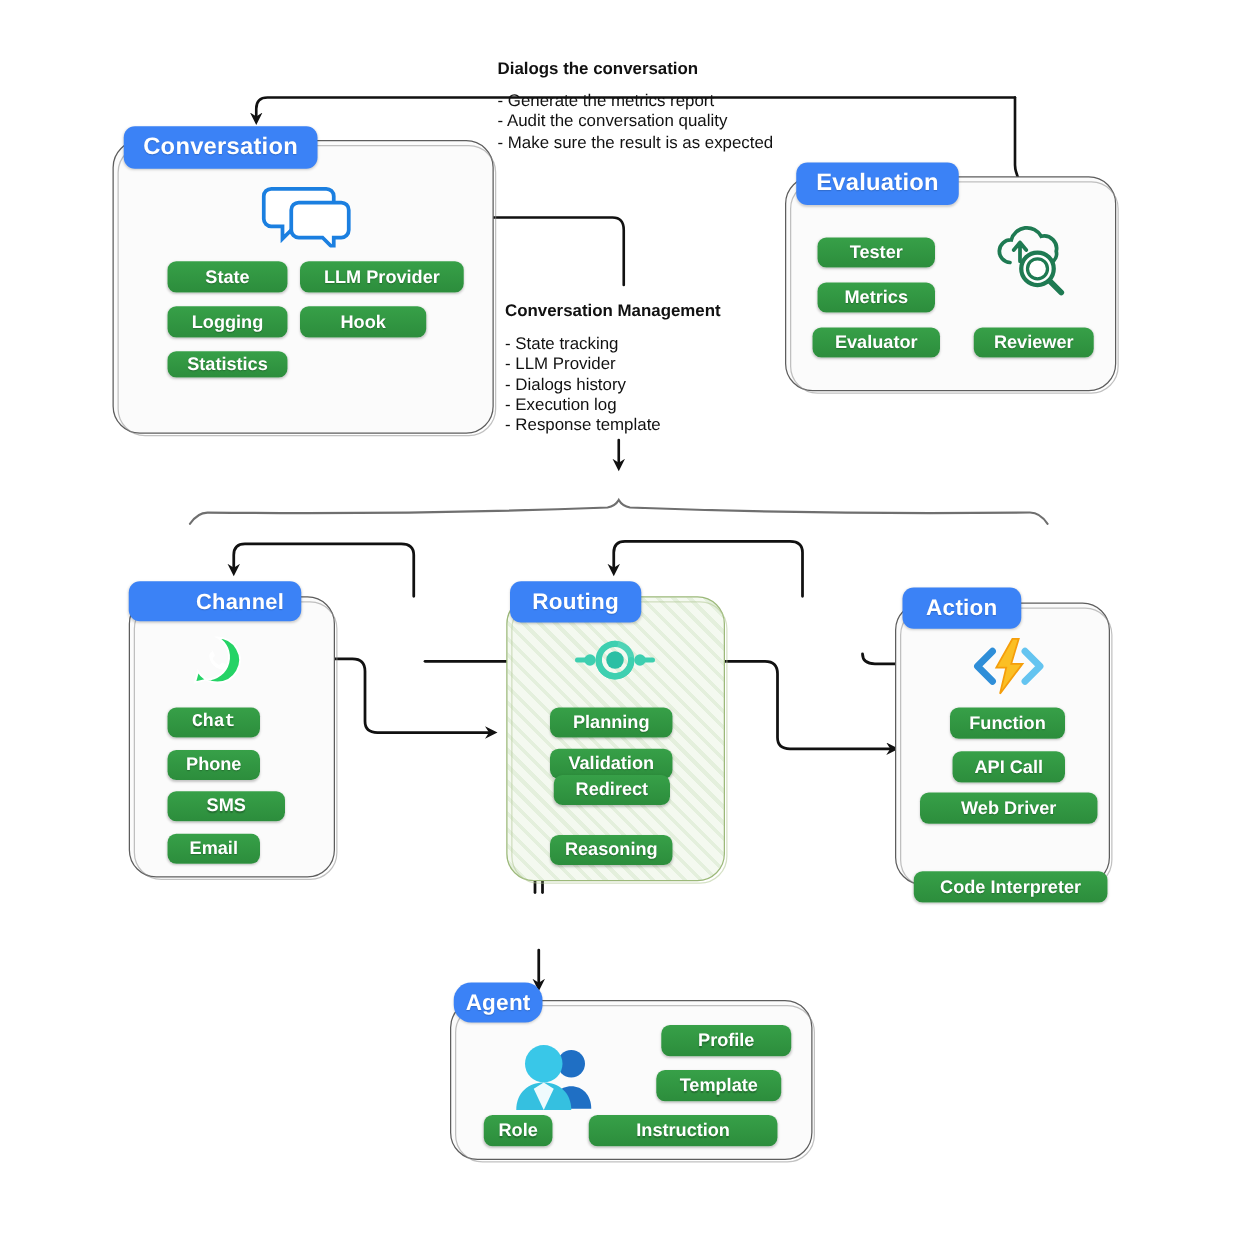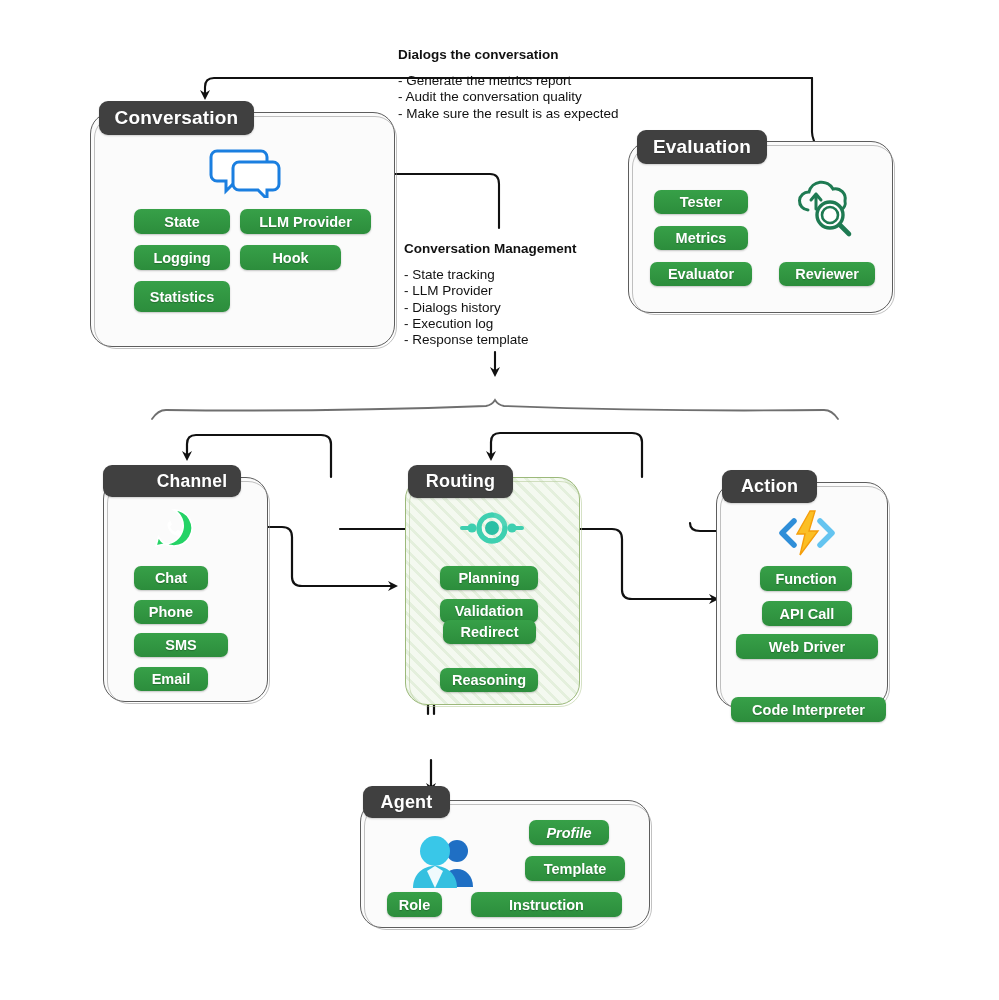--- a/index.html
+++ b/index.html
@@ -12,21 +12,21 @@
          border-radius:22px;box-sizing:border-box;}
   .panel::after{content:"";position:absolute;left:3px;top:3px;right:-3px;bottom:-3px;
          border:1.3px solid #8e8e8e;border-radius:22px;pointer-events:none;opacity:.55;}
   .panel.hatch{background:
       repeating-linear-gradient(45deg,rgba(120,175,90,.13) 0 3px,rgba(255,255,255,0) 3px 9px),
       #f4f9f0;
       border-color:#9cb97a;}
   .panel.hatch::after{border-color:#b3c996;}
 
   
-  .title{position:absolute;background:#404040;color:#ffffff;border-radius:9px;
+  .title{position:absolute;background:#3b82f6;color:#ffffff;border-radius:9px;
          font-weight:bold;letter-spacing:.2px;display:flex;align-items:center;
          justify-content:center;box-shadow:0 1px 2px rgba(0,0,0,.18);
          text-shadow:0 1px 1px rgba(0,0,0,.18);white-space:nowrap;}
 
   
   .pill{position:absolute;background:linear-gradient(#37a048,#2c8d3c);color:#fff;
         border-radius:7px;font-weight:bold;display:flex;align-items:center;
         justify-content:center;box-shadow:0 1px 2px rgba(0,0,0,.22);
         text-shadow:0 1px 1px rgba(0,0,0,.25);white-space:nowrap;font-size:14.5px;}
 
@@ -92,21 +92,21 @@
     <svg viewBox="0 0 72 52" width="72" height="52">
       <path d="M8,5 h44 a6,6 0 0 1 6,6 v18 a6,6 0 0 1 -6,6 h-25 l-10,10 v-10 h-9 a6,6 0 0 1 -6,-6 v-18 a6,6 0 0 1 6,-6 z" fill="#ffffff" stroke="#1b7fe0" stroke-width="3"></path>
       <path d="M30,16 h34 a6,6 0 0 1 6,6 v16 a6,6 0 0 1 -6,6 h-6 v9 l-9,-9 h-19 a6,6 0 0 1 -6,-6 v-16 a6,6 0 0 1 6,-6 z" fill="#ffffff" stroke="#1b7fe0" stroke-width="3"></path>
     </svg>
   </div>
 
   <div class="pill" style="left:134px;top:209px;width:96px;height:25px;">State</div>
   <div class="pill" style="left:240px;top:209px;width:131px;height:25px;">LLM Provider</div>
   <div class="pill" style="left:134px;top:245px;width:96px;height:25px;">Logging</div>
   <div class="pill" style="left:240px;top:245px;width:101px;height:25px;">Hook</div>
-  <div class="pill" style="left:134px;top:281px;width:96px;height:31px;">Statistics</div>
+  <div class="pill" style="left:134px;top:281px;width:96px;height:21px;">Statistics</div>
 
   <div class="panel" style="left:628px;top:141px;width:265px;height:172px;"></div>
   <div class="title" style="left:637px;top:130px;width:130px;height:34px;font-size:19px;">Evaluation</div>
 
   <div class="ico" style="left:794px;top:178px;width:64px;height:62px;">
     <svg viewBox="0 0 64 62" width="64" height="62">
       <path d="M14,32 a9,9 0 0 1 1,-18 a13,13 0 0 1 24,-3 a10,10 0 0 1 12,12 a8,8 0 0 1 -4,9" fill="none" stroke="#1e7a52" stroke-width="3" stroke-linecap="round"></path>
       <path d="M22,31 v-13 M22,16 l-5,6 M22,16 l5,6" fill="none" stroke="#1e7a52" stroke-width="3" stroke-linecap="round" stroke-linejoin="round"></path>
       <circle cx="36" cy="37" r="13" fill="#ffffff" stroke="#1e7a52" stroke-width="3.4"></circle>
       <circle cx="36" cy="37" r="8" fill="none" stroke="#1e7a52" stroke-width="2.6"></circle>
@@ -141,21 +141,21 @@
   <div class="ico" style="left:154px;top:508px;width:40px;height:40px;">
     <svg viewBox="0 0 40 40" width="40" height="40">
       <path d="M20,2 a18,18 0 1 1 -15.6,27 L2,38 l9.4,-2.3 A18,18 0 0 0 20,2 z" fill="#25d366" stroke="#ffffff" stroke-width="1.6"></path>
       <path d="M14.8,12.2 c0.6,-0.2 1.3,0 1.6,0.7 l1.3,2.9 c0.2,0.5 0.1,1 -0.3,1.4 l-0.9,0.9
                c-0.3,0.3 -0.4,0.7 -0.2,1.1 c1,2 2.6,3.5 4.6,4.5 c0.4,0.2 0.8,0.1 1.1,-0.2 l0.9,-1
                c0.3,-0.4 0.9,-0.5 1.4,-0.3 l2.9,1.3 c0.6,0.3 0.9,1 0.7,1.6 c-0.5,1.7 -2.2,2.8 -4,2.6
                c-5.4,-0.6 -9.9,-5.1 -10.5,-10.5 c-0.2,-1.8 0.9,-3.5 2.6,-4 z" fill="#ffffff"></path>
     </svg>
   </div>
 
-  <div class="pill" style="left:134px;top:566px;width:74px;height:24px;">Chat</div>
+  <div class="pill" style="left:134px;top:566px;width:74px;height:24px;font-family:Liberation Mono, monospace;">Chat</div>
   <div class="pill" style="left:134px;top:600px;width:74px;height:24px;">Phone</div>
   <div class="pill" style="left:134px;top:633px;width:94px;height:24px;">SMS</div>
   <div class="pill" style="left:134px;top:667px;width:74px;height:24px;">Email</div>
 
   <div class="panel hatch" style="left:405px;top:477px;width:175px;height:228px;"></div>
   <div class="title" style="left:408px;top:465px;width:105px;height:33px;font-size:18px;">Routing</div>
 
   <div class="ico" style="left:458px;top:503px;width:68px;height:50px;">
     <svg viewBox="0 0 68 50" width="68" height="50">
       <path d="M47,25 a13,13 0 0 1 -13,13 a13,13 0 0 1 -13,-13 a13,13 0 0 1 13,-13" fill="none" stroke="#3ecfb0" stroke-width="5" stroke-linecap="round"></path>
@@ -183,30 +183,30 @@
     </svg>
   </div>
 
   <div class="pill" style="left:760px;top:566px;width:92px;height:25px;">Function</div>
   <div class="pill" style="left:762px;top:601px;width:90px;height:25px;">API Call</div>
   <div class="pill" style="left:736px;top:634px;width:142px;height:25px;">Web Driver</div>
   <div class="pill" style="left:731px;top:697px;width:155px;height:25px;">Code Interpreter</div>
 
 
   <div class="panel" style="left:360px;top:800px;width:290px;height:128px;"></div>
-  <div class="title" style="left:363px;top:786px;width:87px;height:32px;font-size:18px;">Agent</div>
+  <div class="title" style="left:363px;top:786px;width:71px;height:32px;font-size:18px;border-radius:14px;">Agent</div>
 
   <div class="ico" style="left:408px;top:830px;width:72px;height:62px;">
     <svg viewBox="0 0 72 62" width="72" height="62">
       <circle cx="49" cy="21" r="11" fill="#1f6fc4"></circle>
       <path d="M33,57 c0,-11 7,-18 16,-18 c9,0 16,7 16,18 z" fill="#1f6fc4"></path>
       <circle cx="27" cy="21" r="15" fill="#39c7e8"></circle>
       <path d="M5,58 c0,-14 10,-22 22,-22 c12,0 22,8 22,22 z" fill="#35c0e0"></path>
       <path d="M27,36 l-8,5 l8,17 l8,-17 z" fill="#ffffff" opacity=".92"></path>
     </svg>
   </div>
 
-  <div class="pill" style="left:529px;top:820px;width:80px;height:25px;font-style:italic;">Profile</div>
+  <div class="pill" style="left:529px;top:820px;width:104px;height:25px;">Profile</div>
   <div class="pill" style="left:525px;top:856px;width:100px;height:25px;">Template</div>
   <div class="pill" style="left:387px;top:892px;width:55px;height:25px;">Role</div>
   <div class="pill" style="left:471px;top:892px;width:151px;height:25px;">Instruction</div>
 
 </div>
 
 </body></html>

